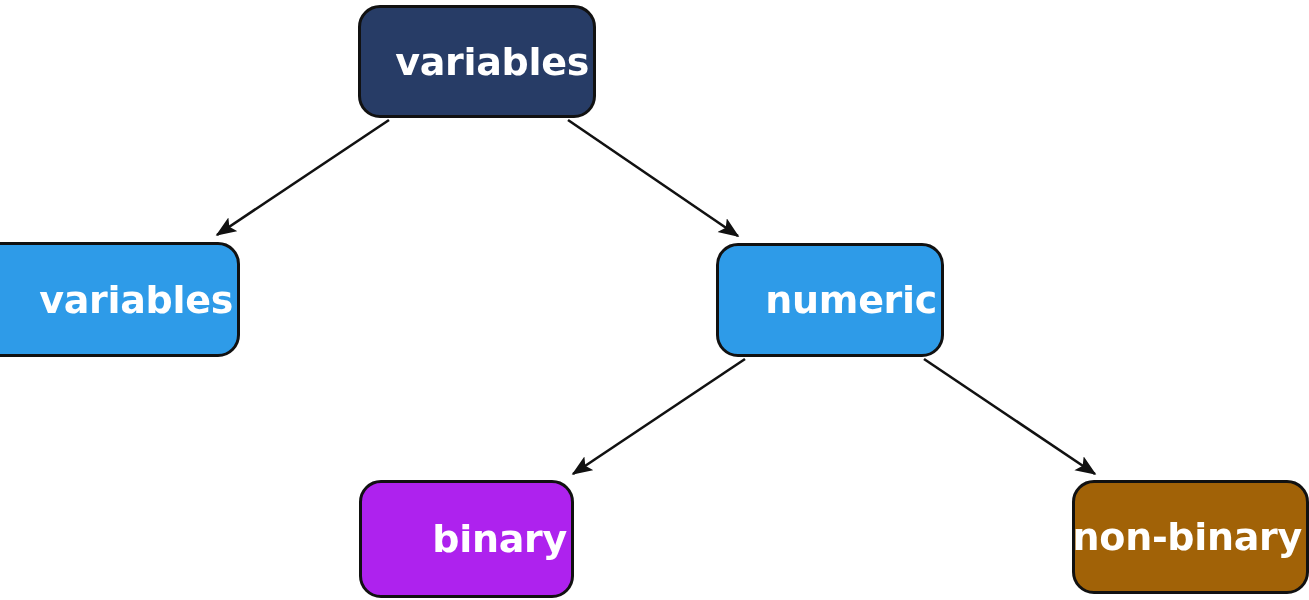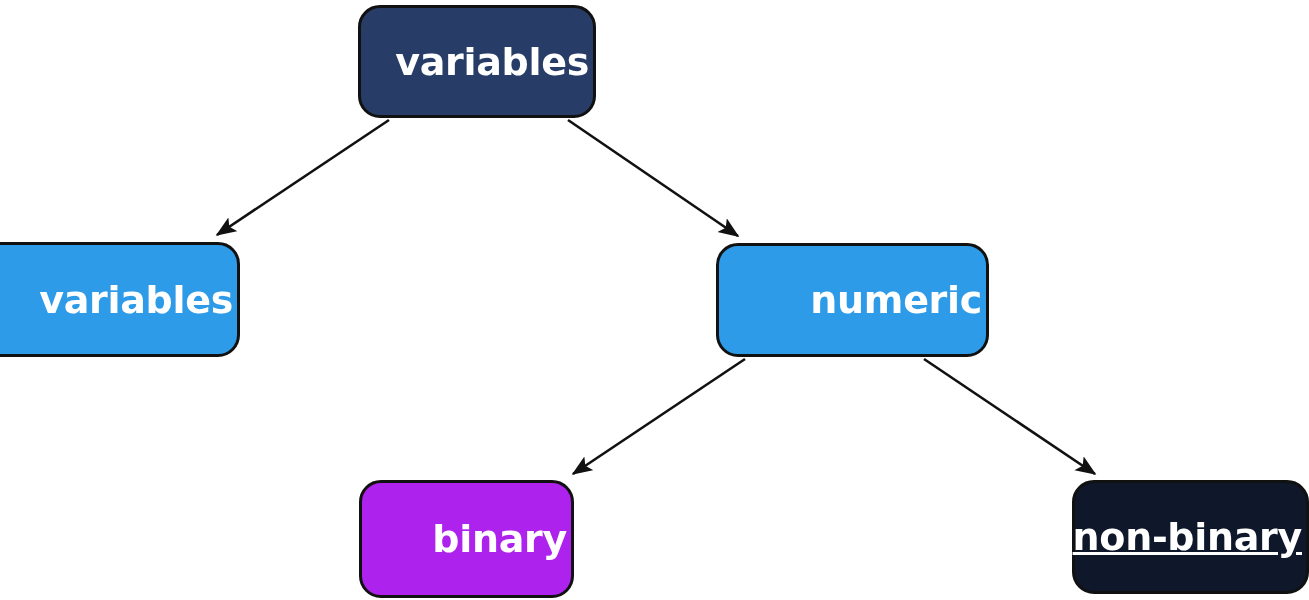--- a/index.html
+++ b/index.html
@@ -69,24 +69,24 @@
       </g>
   </svg>
 
   <div id="nodes-group">
       <div class="node" style="left: 358px; top: 5px; width: 238px; height: 113px; background: rgb(39, 60, 102);">
         <span class="node-label">variables</span>
       </div>
       <div class="node" style="left: -25px; top: 242px; width: 265px; height: 115px; background: rgb(46, 155, 232);">
         <span class="node-label">variables</span>
       </div>
-      <div class="node" style="left: 716px; top: 243px; width: 273px; height: 114px; background: rgb(46, 155, 232);">
+      <div class="node" style="left: 716px; top: 243px; width: 228px; height: 114px; background: rgb(46, 155, 232);">
         <span class="node-label">numeric</span>
       </div>
       <div class="node" style="left: 359px; top: 480px; width: 215px; height: 118px; background: rgb(174, 34, 238);">
         <span class="node-label">binary</span>
       </div>
-      <div class="node" style="left: 1072px; top: 480px; width: 237px; height: 114px; background: #0f172a; text-decoration: underline;">
+      <div class="node" style="left: 1072px; top: 480px; width: 237px; height: 114px; background: #a16207;">
         <span class="node-label">non-binary</span>
       </div>
     </div>
 
 </div>
 
 </body></html>

